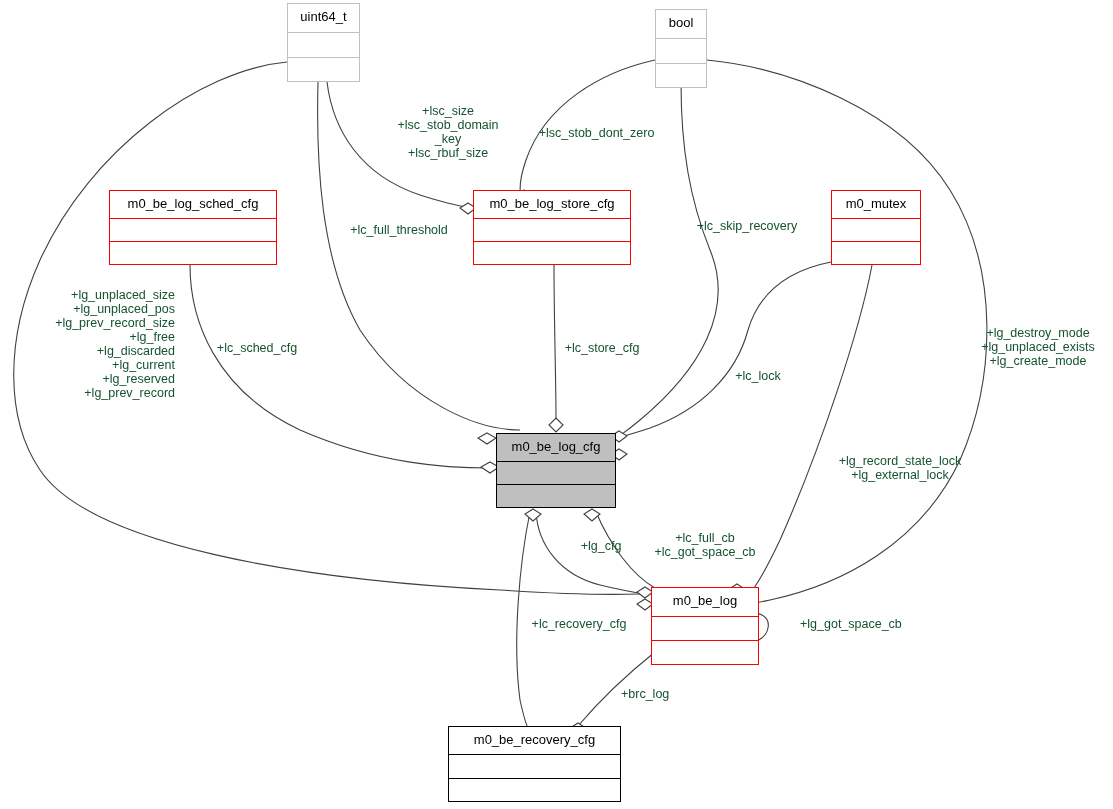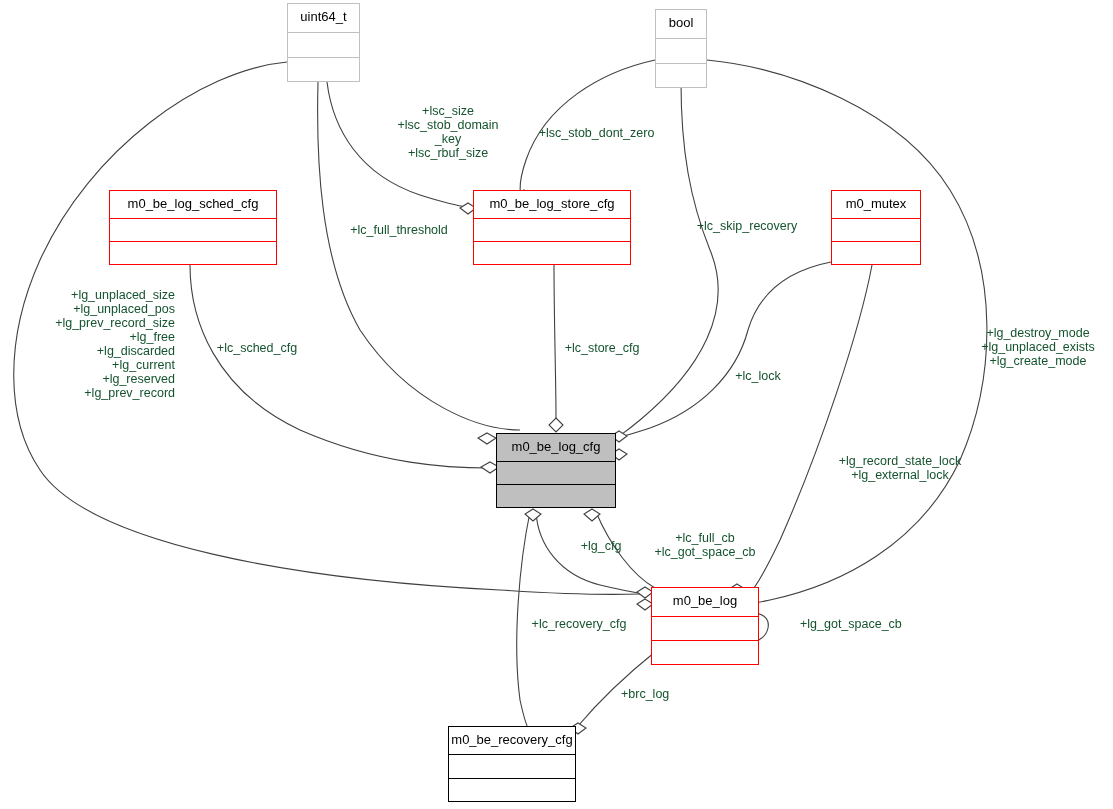--- a/index.html
+++ b/index.html
@@ -179,21 +179,21 @@
     <div class="attr-row"></div>
     <div class="op-row"></div>
   </div>
 
   <div class="uml-class red" style="left:651px; top:587px; width:108px; height:78px;">
     <div class="title-row" style="height:28px;">m0_be_log</div>
     <div class="attr-row"></div>
     <div class="op-row"></div>
   </div>
 
-  <div class="uml-class" style="left:448px; top:726px; width:128px; height:76px;">
+  <div class="uml-class" style="left:448px; top:726px; width:173px; height:76px;">
     <div class="title-row" style="height:27px;">m0_be_recovery_cfg</div>
     <div class="attr-row"></div>
     <div class="op-row"></div>
   </div>
 
   <div class="edge-label" style="left:378px; top:104px; width:140px;">+lsc_size
 +lsc_stob_domain
 _key
 +lsc_rbuf_size</div>
 

